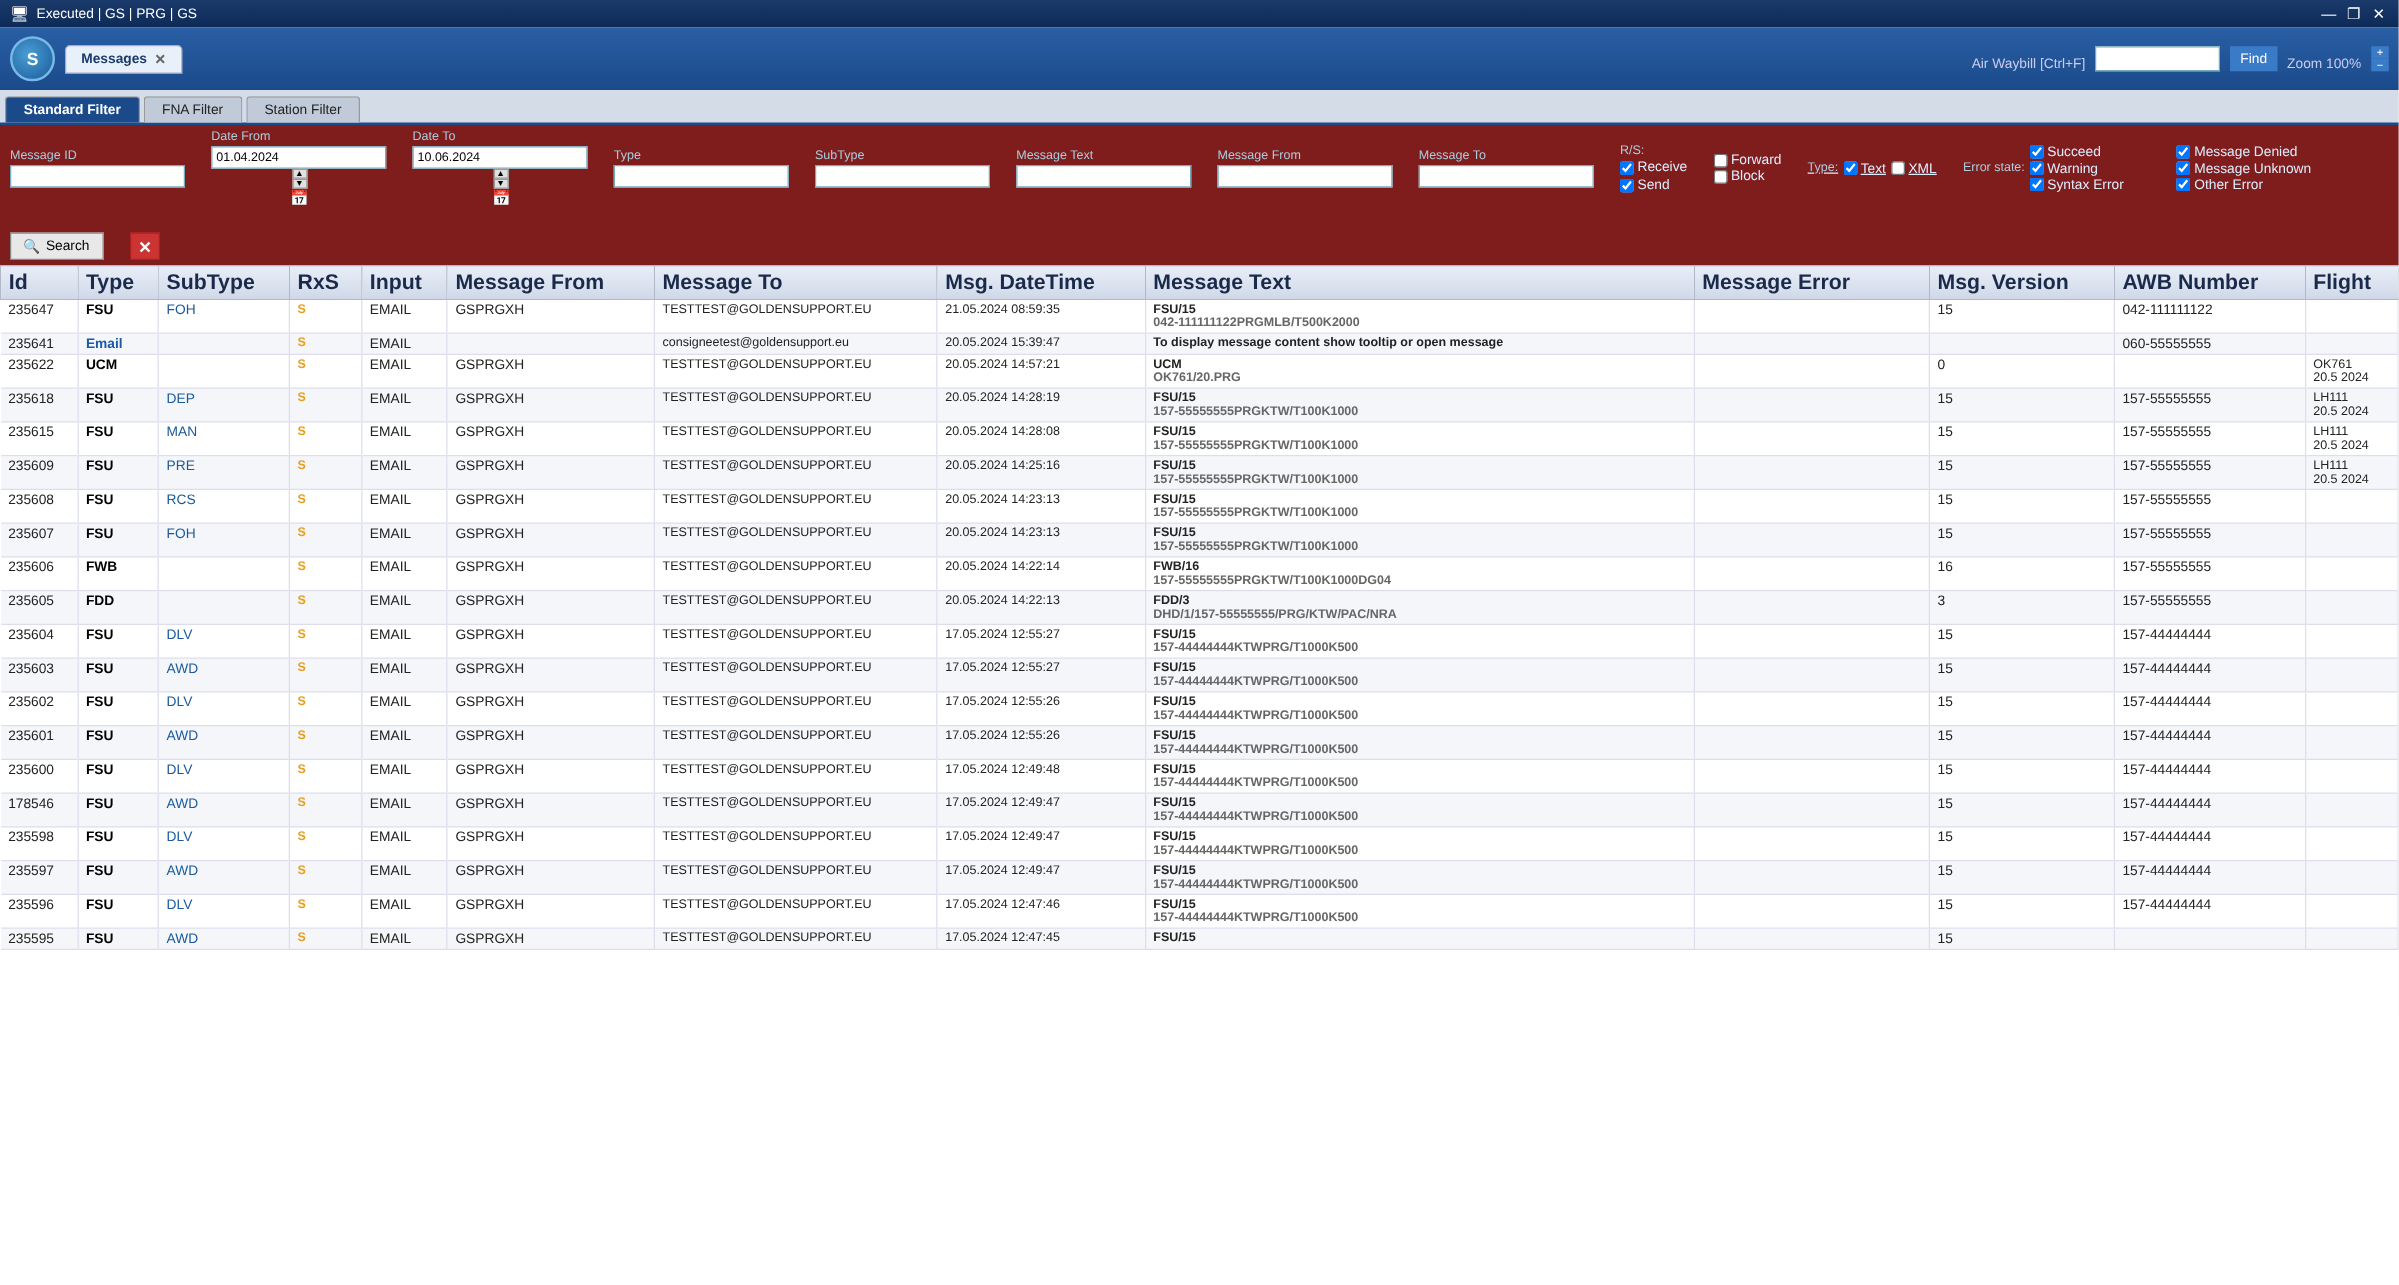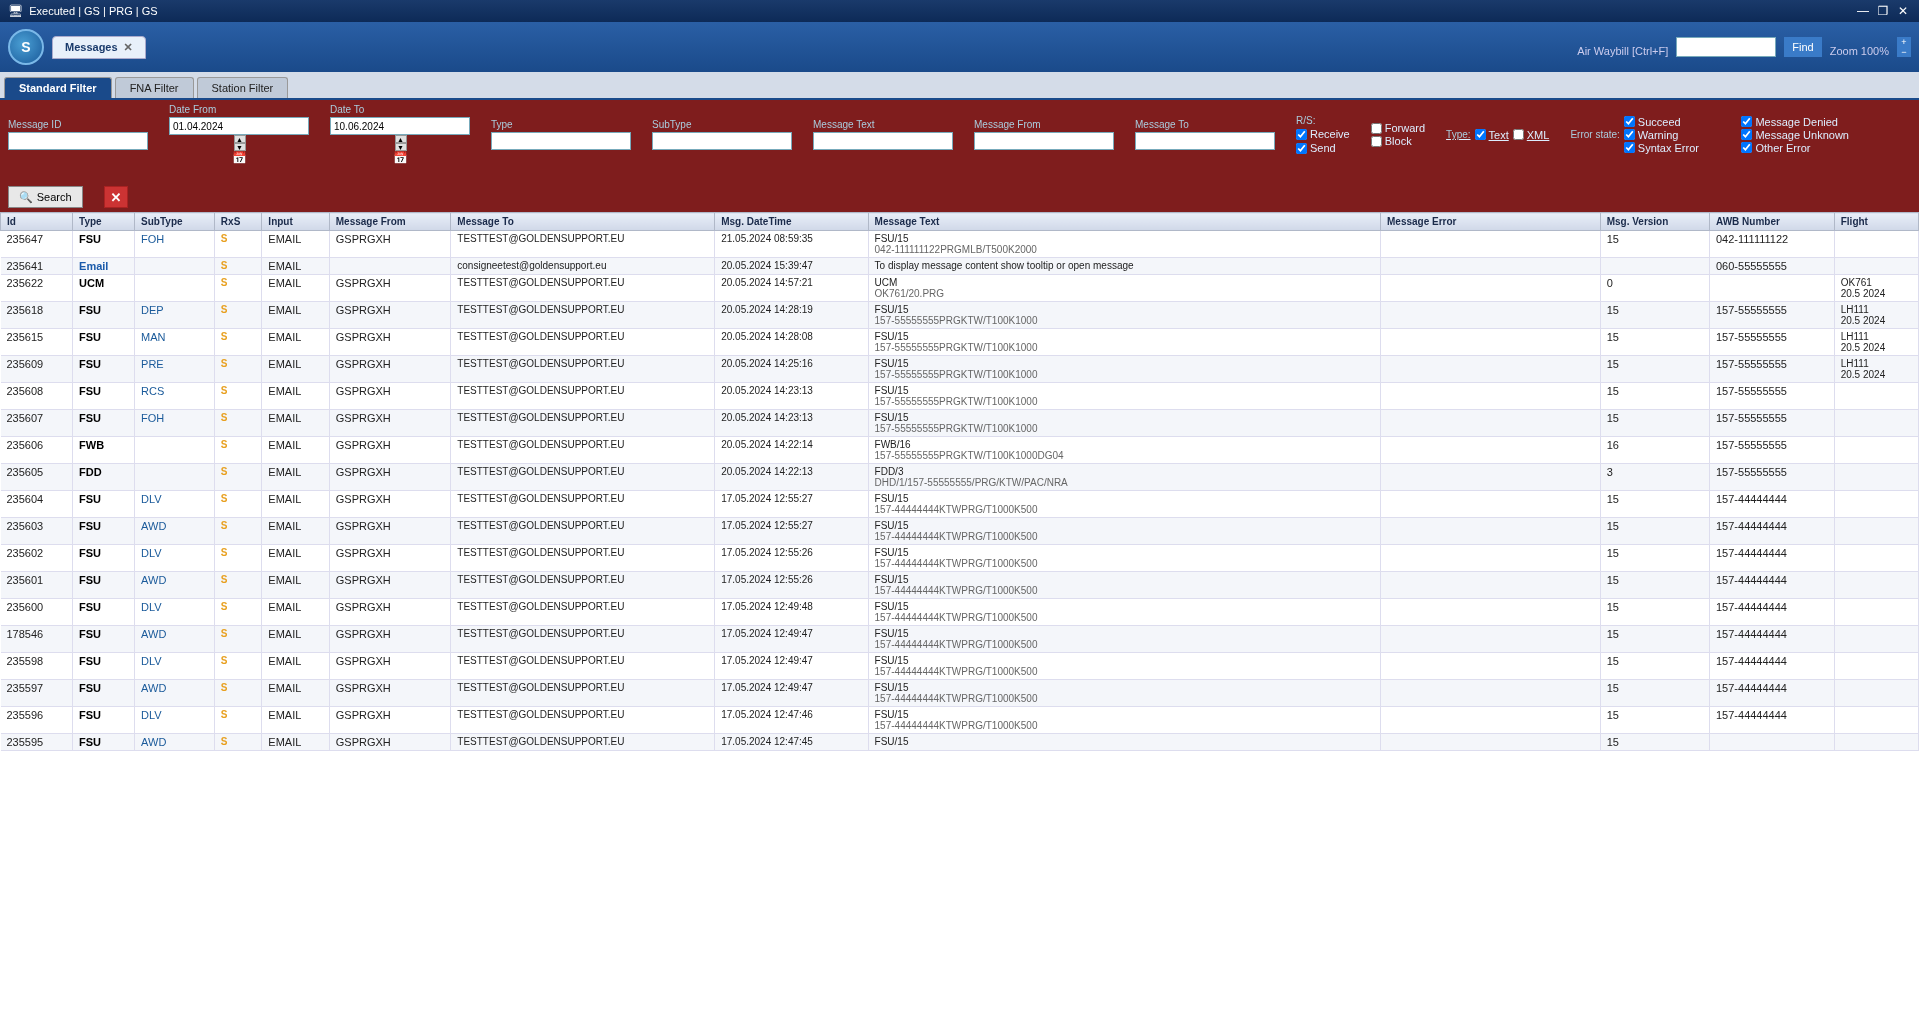--- a/index.html
+++ b/index.html
@@ -145,21 +145,21 @@
     table {
       width: 100%;
       border-collapse: collapse;
       min-width: 1800px;
     }
     thead tr th {
       background: linear-gradient(to bottom, #e8eef8, #d0d8e8);
       border: 1px solid #b0b8c8;
       padding: 3px 6px;
       text-align: left;
-      font-size: 10px;
+      font-size: 17px;
       font-weight: bold;
       color: #1a2a4a;
       white-space: nowrap;
       position: sticky;
       top: 0;
       z-index: 10;
     }
     tbody tr {
       border-bottom: 1px solid #dde;
     }
@@ -170,21 +170,21 @@
       border-right: 1px solid #dde;
       font-size: 11px;
       color: #222;
       vertical-align: top;
     }
     .cell-id { font-size: 11px; white-space: nowrap; }
     .cell-type { font-weight: bold; }
     .cell-subtype { color: #1a5a9a; }
     .cell-rxs { color: #e8a020; font-weight: bold; font-size: 10px; }
     .cell-datetime { white-space: nowrap; font-size: 10px; }
-    .cell-text { font-size: 10px; max-width: 500px; }
+    .cell-text { font-size: 10px; max-width: 500px; font-weight: bold; }
     .cell-text-line2 { color: #666; font-size: 10px; }
     
     
     .statusbar {
       background: #d4dce8;
       height: 28px;
       display: flex;
       align-items: flex-start;
       padding: 0 8px;
       gap: 12px;

